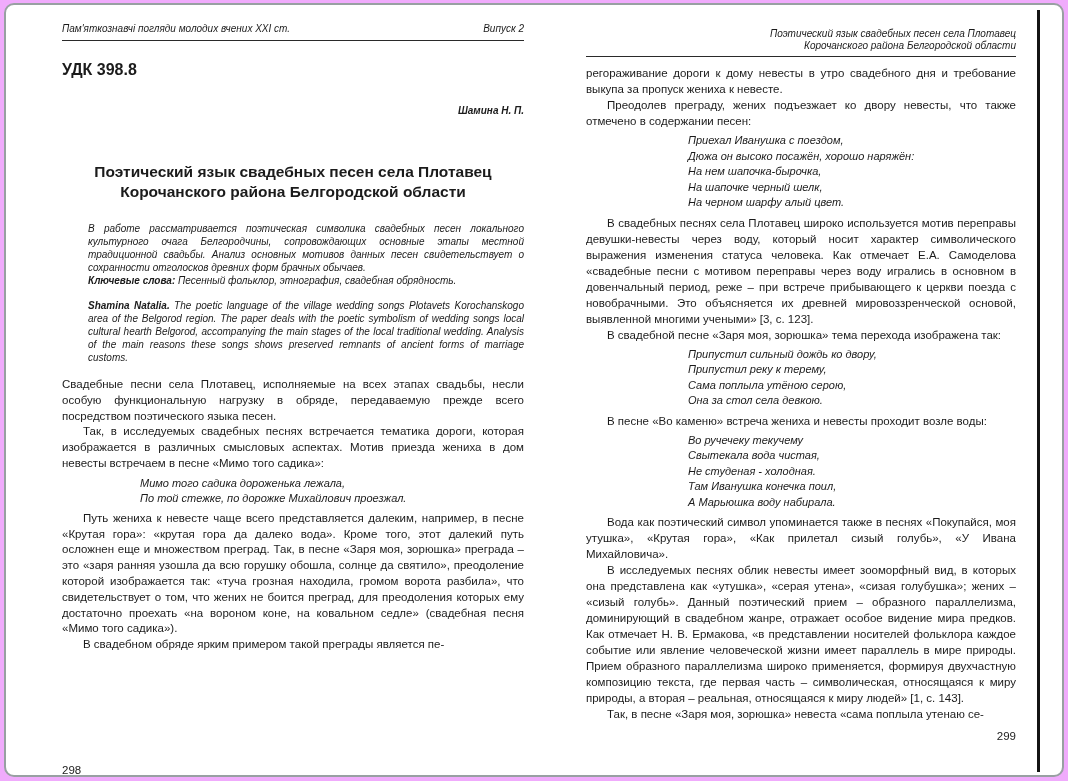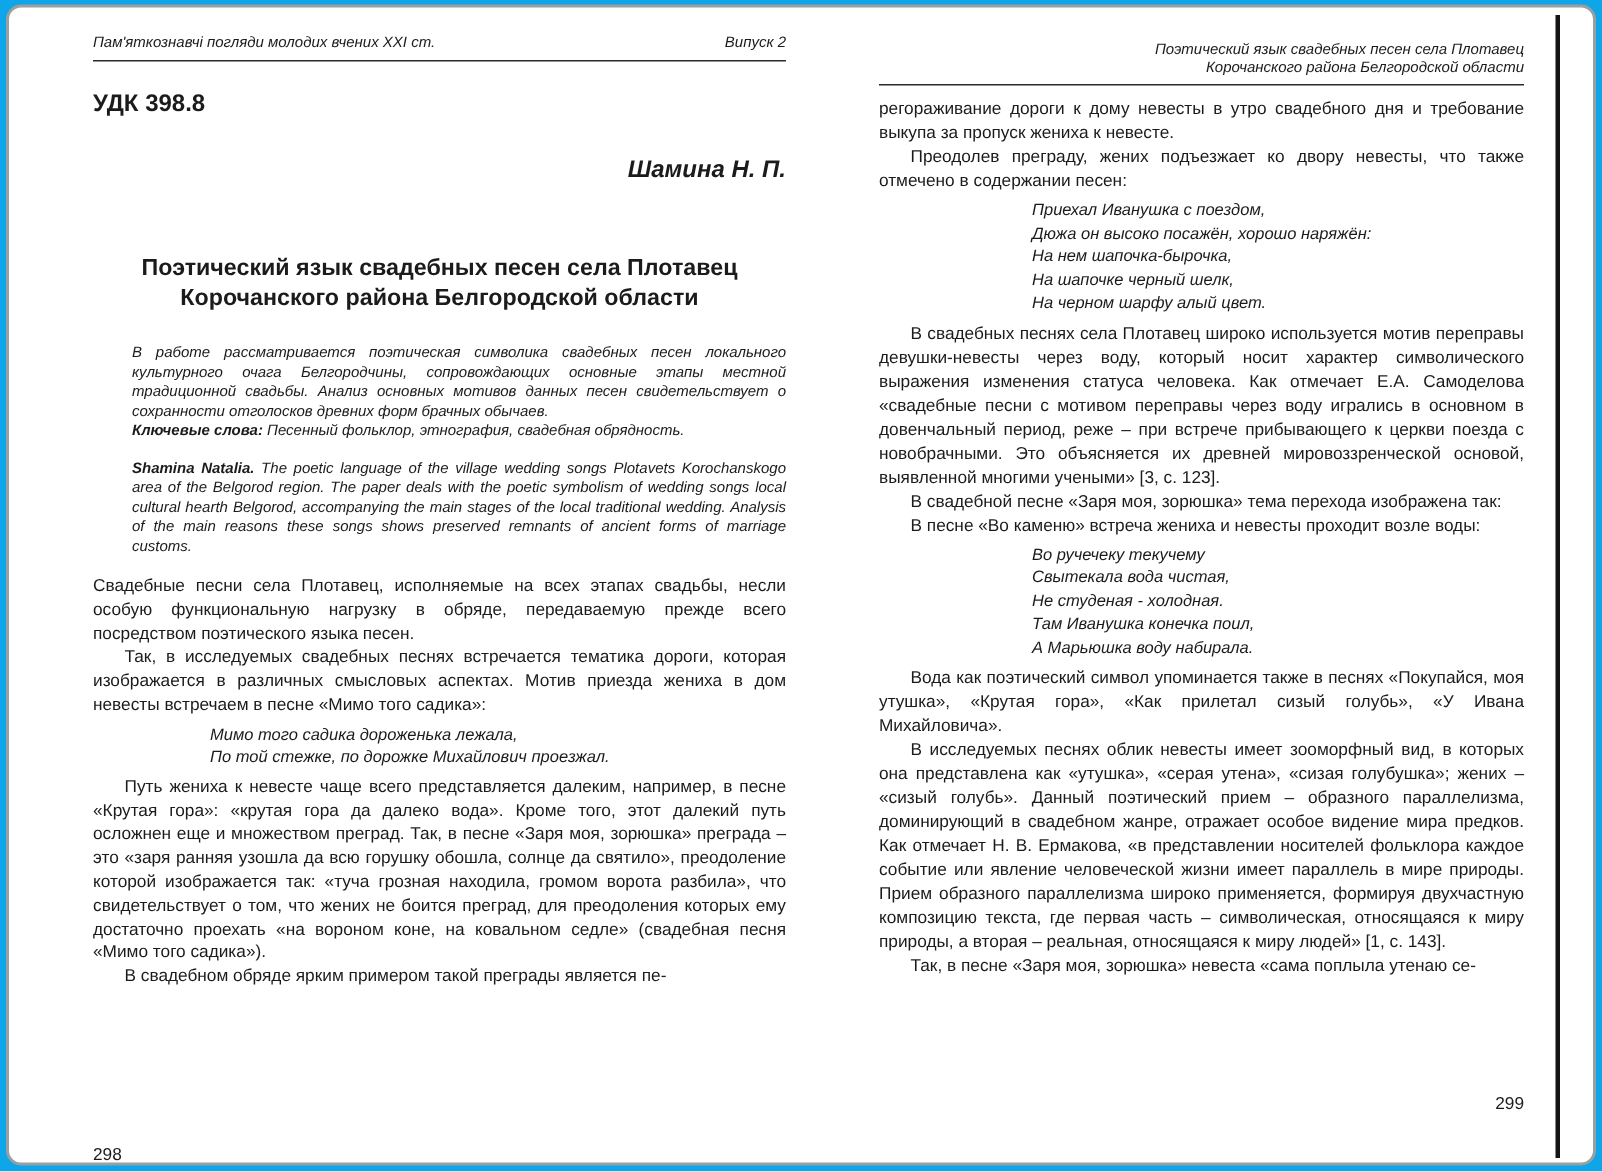--- a/index.html
+++ b/index.html
@@ -1,19 +1,19 @@
 <!DOCTYPE html>
 <html><head>
 <meta charset="utf-8">
 <style>
   html,body{margin:0;padding:0;background:#ffffff;}
   #scan{
     position:relative;
     width:1068px;height:781px;
-    background:#0ea5e9;
+    background:#f0abfc;
     font-family:"Liberation Sans", sans-serif;
     color:#1b1b1b;
     overflow:hidden;
   }
   #frame{
     position:absolute;left:4px;top:3px;right:4px;bottom:4px;
     border:2px solid #98a0a2;
     border-radius:10px;
     background:#ffffff;
   }
@@ -29,21 +29,21 @@
     display:flex;justify-content:space-between;
     font-size:10px;font-style:italic;line-height:13px;
     border-bottom:1px solid #2a2a2a;padding-bottom:5px;
   }
   .run-head-right{
     text-align:right;
     font-size:10px;font-style:italic;line-height:12px;
     border-bottom:1px solid #2a2a2a;padding-bottom:4px;
   }
   .udk{margin-top:20px;font-size:16px;font-weight:bold;}
-  .author{margin-top:26px;text-align:right;font-size:16px;font-weight:bold;font-style:italic;}
+  .author{margin-top:26px;text-align:right;font-size:10px;font-weight:bold;font-style:italic;}
   .title{
     margin-top:46px;text-align:center;
     font-size:15.5px;font-weight:bold;line-height:20px;
   }
   .abstract{
     margin-left:26px;margin-top:20px;
     font-size:10px;font-style:italic;line-height:13px;
     text-align:justify;
   }
   .abstract p{margin:0;}
@@ -122,20 +122,26 @@
         <div>Приехал Иванушка с поездом,</div>
         <div>Дюжа он высоко посажён, хорошо наряжён:</div>
         <div>На нем шапочка-бырочка,</div>
         <div>На шапочке черный шелк,</div>
         <div>На черном шарфу алый цвет.</div>
       </div>
 
       <p class="ind">В свадебных песнях села Плотавец широко используется мотив переправы девушки-невесты через воду, который носит характер символического выражения изменения статуса человека. Как отмечает Е.А. Самоделова «свадебные песни с мотивом переправы через воду игрались в основном в довенчальный период, реже – при встрече прибывающего к церкви поезда с новобрачными. Это объясняется их древней мировоззренческой основой, выявленной многими учеными» [3, с. 123].</p>
       <p class="ind">В свадебной песне «Заря моя, зорюшка» тема перехода изображена так:</p>
 
+      <div class="verse">
+        <div>Припустил сильный дождь ко двору,</div>
+        <div>Припустил реку к терему,</div>
+        <div>Сама поплыла утёною серою,</div>
+        <div>Она за стол села девкою.</div>
+      </div>
 
       <p class="ind">В песне «Во каменю» встреча жениха и невесты проходит возле воды:</p>
 
       <div class="verse">
         <div>Во ручечеку текучему</div>
         <div>Свытекала вода чистая,</div>
         <div>Не студеная - холодная.</div>
         <div>Там Иванушка конечка поил,</div>
         <div>А Марьюшка воду набирала.</div>
       </div>

